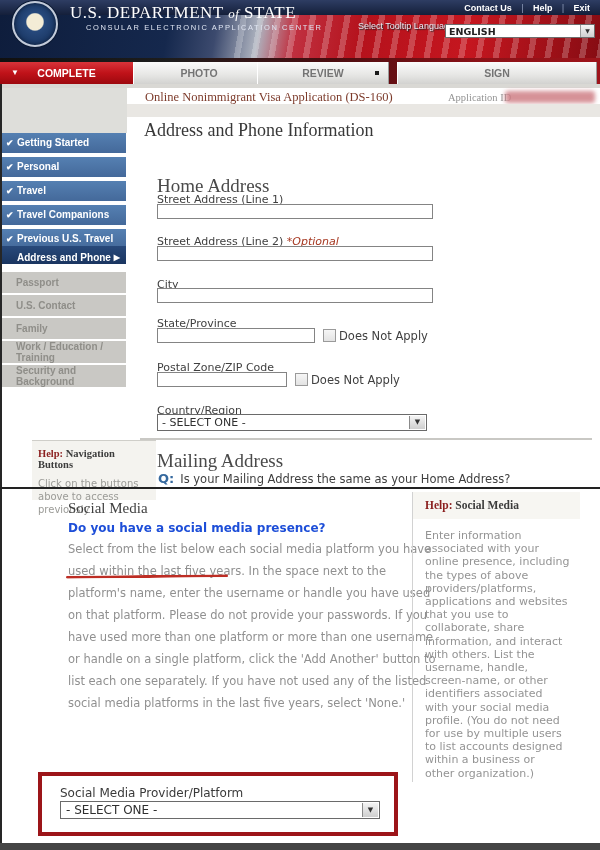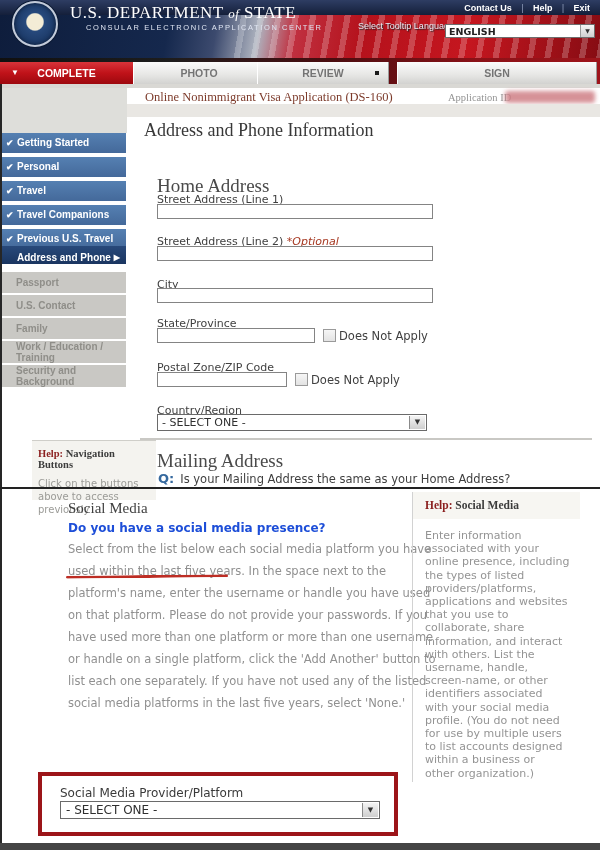--- a/index.html
+++ b/index.html
@@ -256,21 +256,21 @@
   <div class="abs help-divider"></div>
   <div class="abs sm-help-head-bg"></div>
   <div class="abs sm-help-head">
     <span class="hp">Help:</span>
     <span>Social Media</span>
   </div>
   <div class="abs sm-help-body">
     <div>Enter information</div>
     <div>associated with your</div>
     <div>online presence, including</div>
-    <div>the types of listed</div>
+    <div>the types of above</div>
     <div>providers/platforms,</div>
     <div>applications and websites</div>
     <div>that you use to</div>
     <div>collaborate, share</div>
     <div>information, and interact</div>
     <div>with others. List the</div>
     <div>username, handle,</div>
     <div>screen-name, or other</div>
     <div>identifiers associated</div>
     <div>with your social media</div>

